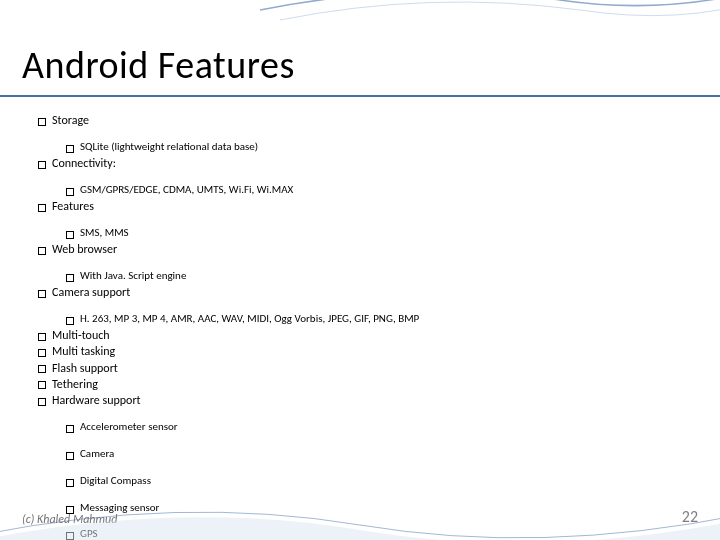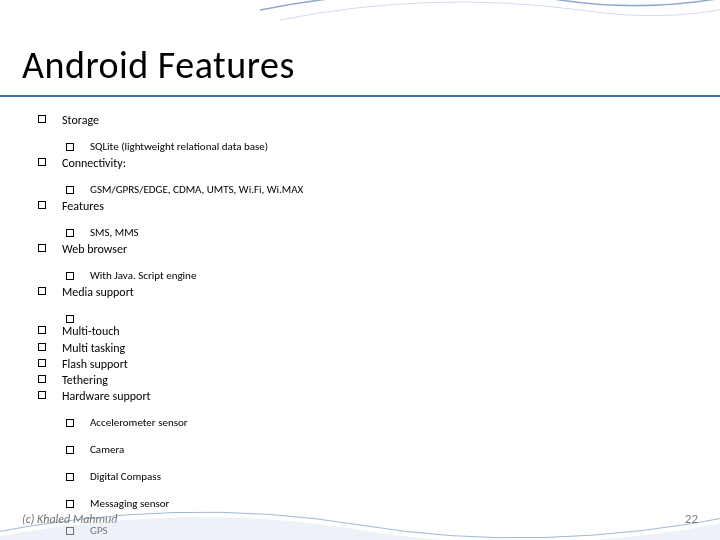--- a/index.html
+++ b/index.html
@@ -49,22 +49,22 @@
     margin-left: 0;
   }
   .lvl2 {
     font-size: 11px;
     line-height: 1.35;
     margin-left: 28px;
     margin-top: 12px;
   }
   .item {
     display: flex;
-    align-items: flex-start;
-    gap: 16px;
+    align-items: center;
+    gap: 6px;
   }
   .box {
     display: inline-block;
     width: 8px;
     height: 8px;
     border: 1px solid #000;
     margin-top: 3px;
     flex: 0 0 8px;
   }
   .footer {
@@ -72,21 +72,21 @@
     bottom: 14px;
     left: 22px;
     font-size: 12px;
     font-style: italic;
     color: #737373;
   }
   .pagenum {
     position: absolute;
     bottom: 14px;
     right: 22px;
-    font-size: 13px;
+    font-size: 16px;
     color: #808080;
   }
   .swoosh-bottom {
     position: absolute;
     bottom: -60px;
     left: 50%;
     transform: translateX(-50%);
     width: 760px;
     height: 120px;
     pointer-events: none;
@@ -132,24 +132,25 @@
     <div class="item lvl1">
       <span class="box"></span>
       <span>Web browser</span>
     </div>
     <div class="item lvl2">
       <span class="box"></span>
       <span>With Java. Script engine</span>
     </div>
     <div class="item lvl1">
       <span class="box"></span>
-      <span>Media support</span>
+      <span>Camera support</span>
     </div>
     <div class="item lvl2">
       <span class="box"></span>
+      <span>H. 263, MP 3, MP 4, AMR, AAC, WAV, MIDI, Ogg Vorbis, JPEG, GIF, PNG, BMP</span>
     </div>
     <div class="item lvl1">
       <span class="box"></span>
       <span>Multi-touch</span>
     </div>
     <div class="item lvl1">
       <span class="box"></span>
       <span>Multi tasking</span>
     </div>
     <div class="item lvl1">

